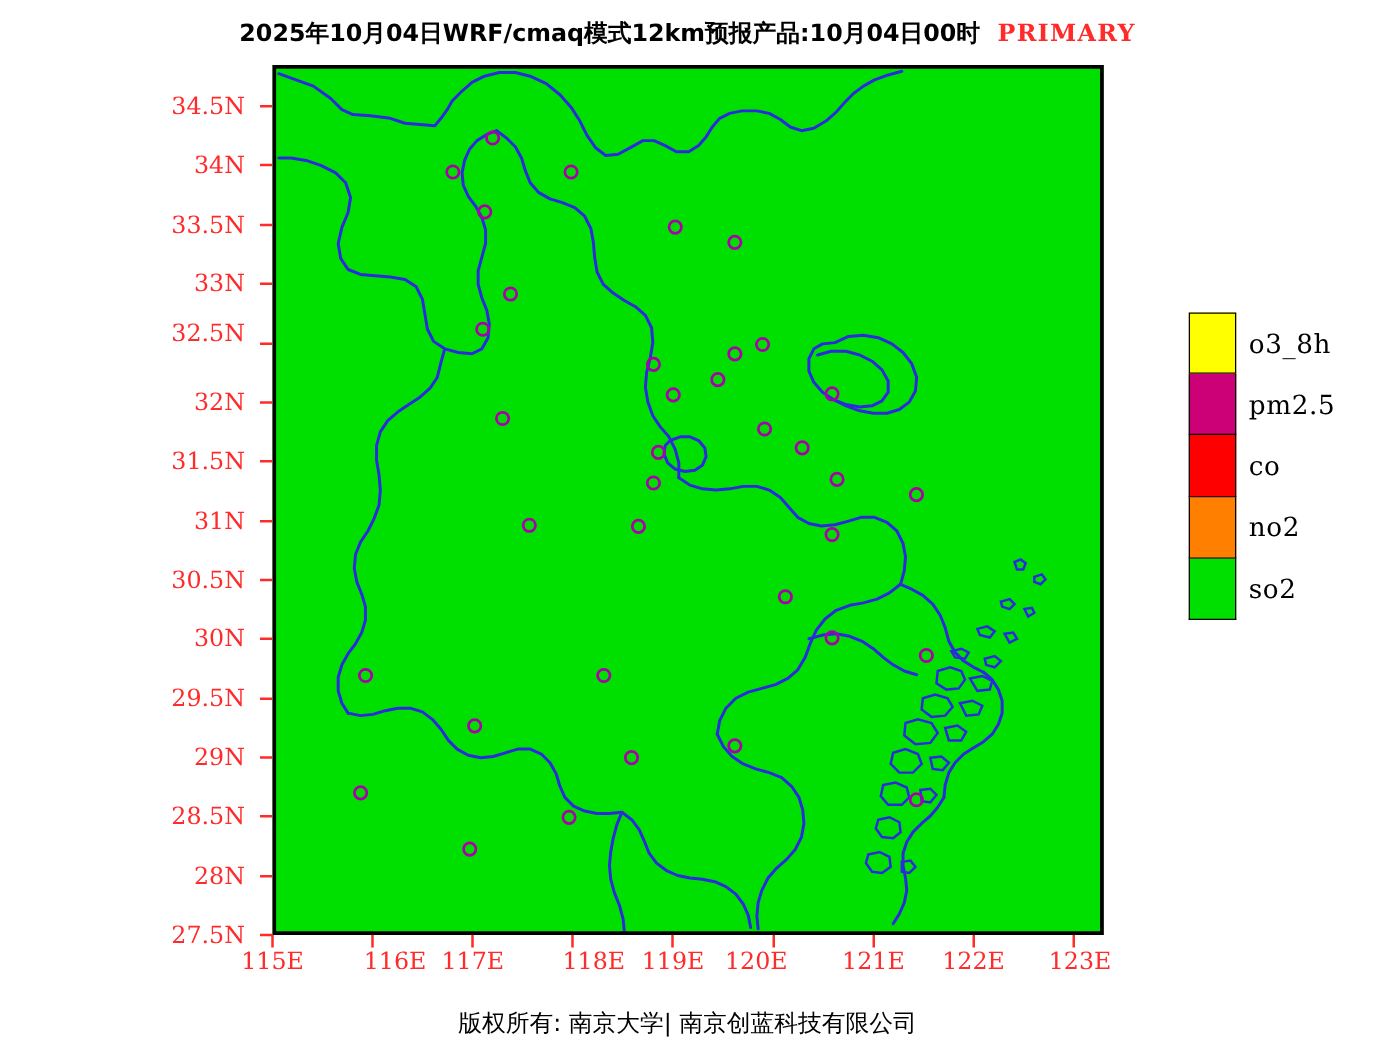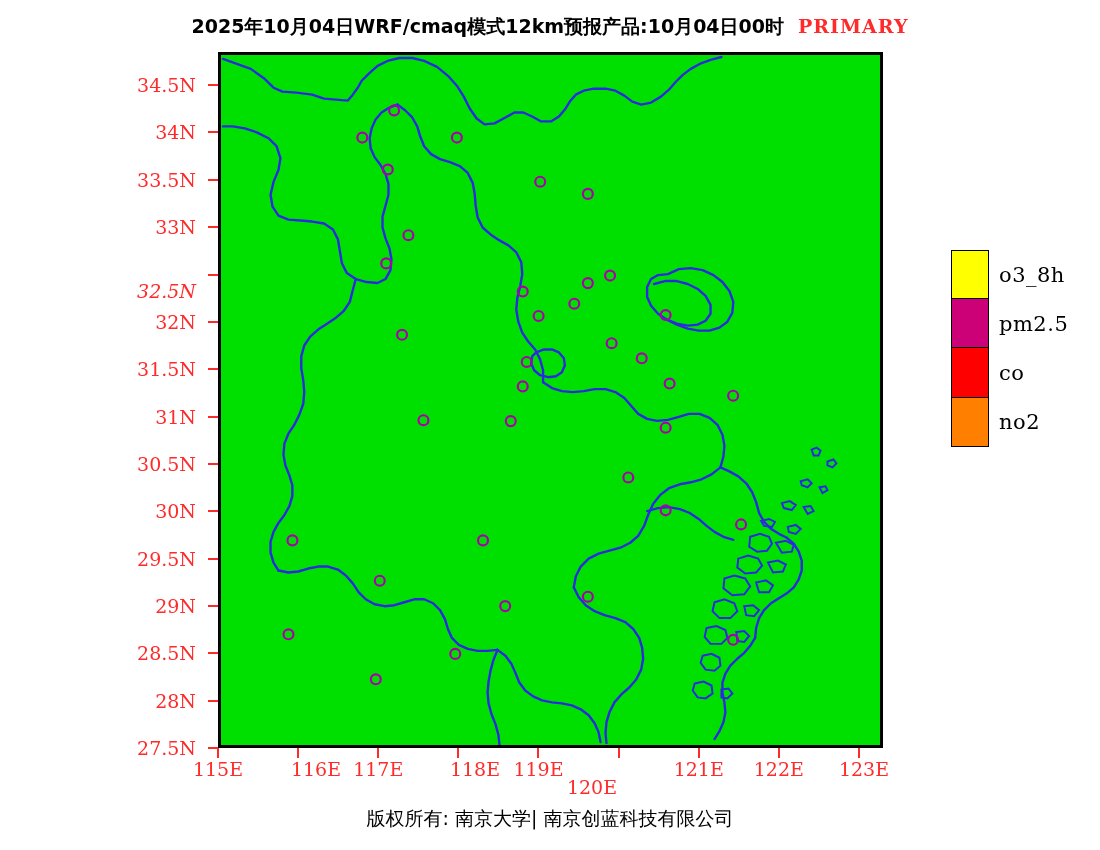--- a/index.html
+++ b/index.html
@@ -191,21 +191,21 @@
       <div class="ylab" style="top: 511.265px;">30N</div>
       <div class="ytickmark" style="top: 510.265px;"></div>
       <div class="ylab" style="top: 463.918px;">30.5N</div>
       <div class="ytickmark" style="top: 462.918px;"></div>
       <div class="ylab" style="top: 416.571px;">31N</div>
       <div class="ytickmark" style="top: 415.571px;"></div>
       <div class="ylab" style="top: 369.224px;">31.5N</div>
       <div class="ytickmark" style="top: 368.224px;"></div>
       <div class="ylab" style="top: 321.878px;">32N</div>
       <div class="ytickmark" style="top: 320.878px;"></div>
-      <div class="ylab" style="top: 291px; font-style: italic;">32.5N</div>
+      <div class="ylab" style="top: 267px;">32.5N</div>
       <div class="ytickmark" style="top: 273.531px;"></div>
       <div class="ylab" style="top: 227.184px;">33N</div>
       <div class="ytickmark" style="top: 226.184px;"></div>
       <div class="ylab" style="top: 179.837px;">33.5N</div>
       <div class="ytickmark" style="top: 178.837px;"></div>
       <div class="ylab" style="top: 132.49px;">34N</div>
       <div class="ytickmark" style="top: 131.49px;"></div>
       <div class="ylab" style="top: 85.1429px;">34.5N</div>
       <div class="ytickmark" style="top: 84.1429px;"></div>
     </div>
@@ -214,21 +214,21 @@
       <div class="xlab" style="left: 218px;">115E</div>
       <div class="xtickmark" style="left: 217px;"></div>
       <div class="xlab" style="left: 316px;">116E</div>
       <div class="xtickmark" style="left: 297.12px;"></div>
       <div class="xlab" style="left: 378.241px;">117E</div>
       <div class="xtickmark" style="left: 377.241px;"></div>
       <div class="xlab" style="left: 475px;">118E</div>
       <div class="xtickmark" style="left: 457.361px;"></div>
       <div class="xlab" style="left: 538.482px;">119E</div>
       <div class="xtickmark" style="left: 537.482px;"></div>
-      <div class="xlab" style="left: 592px; margin-top: 18px;">120E</div>
+      <div class="xlab" style="left: 605px;">120E</div>
       <div class="xtickmark" style="left: 617.602px;"></div>
       <div class="xlab" style="left: 698.723px;">121E</div>
       <div class="xtickmark" style="left: 697.723px;"></div>
       <div class="xlab" style="left: 778.843px;">122E</div>
       <div class="xtickmark" style="left: 777.843px;"></div>
       <div class="xlab" style="left: 864px;">123E</div>
       <div class="xtickmark" style="left: 857.964px;"></div>
     </div>
 
   <div class="legend">
@@ -241,17 +241,21 @@
         <div class="legend-label">pm2.5</div>
       </div>
       <div class="legend-row">
         <div class="legend-swatch" style="background: rgb(255, 0, 0);"></div>
         <div class="legend-label">co</div>
       </div>
       <div class="legend-row">
         <div class="legend-swatch" style="background: rgb(255, 128, 0);"></div>
         <div class="legend-label">no2</div>
       </div>
+      <div class="legend-row">
+        <div class="legend-swatch" style="background: rgb(0, 224, 0);"></div>
+        <div class="legend-label">so2</div>
+      </div>
     </div>
 
   <div class="footer">版权所有: 南京大学| 南京创蓝科技有限公司</div>
 
 </div>
 
 </body></html>

